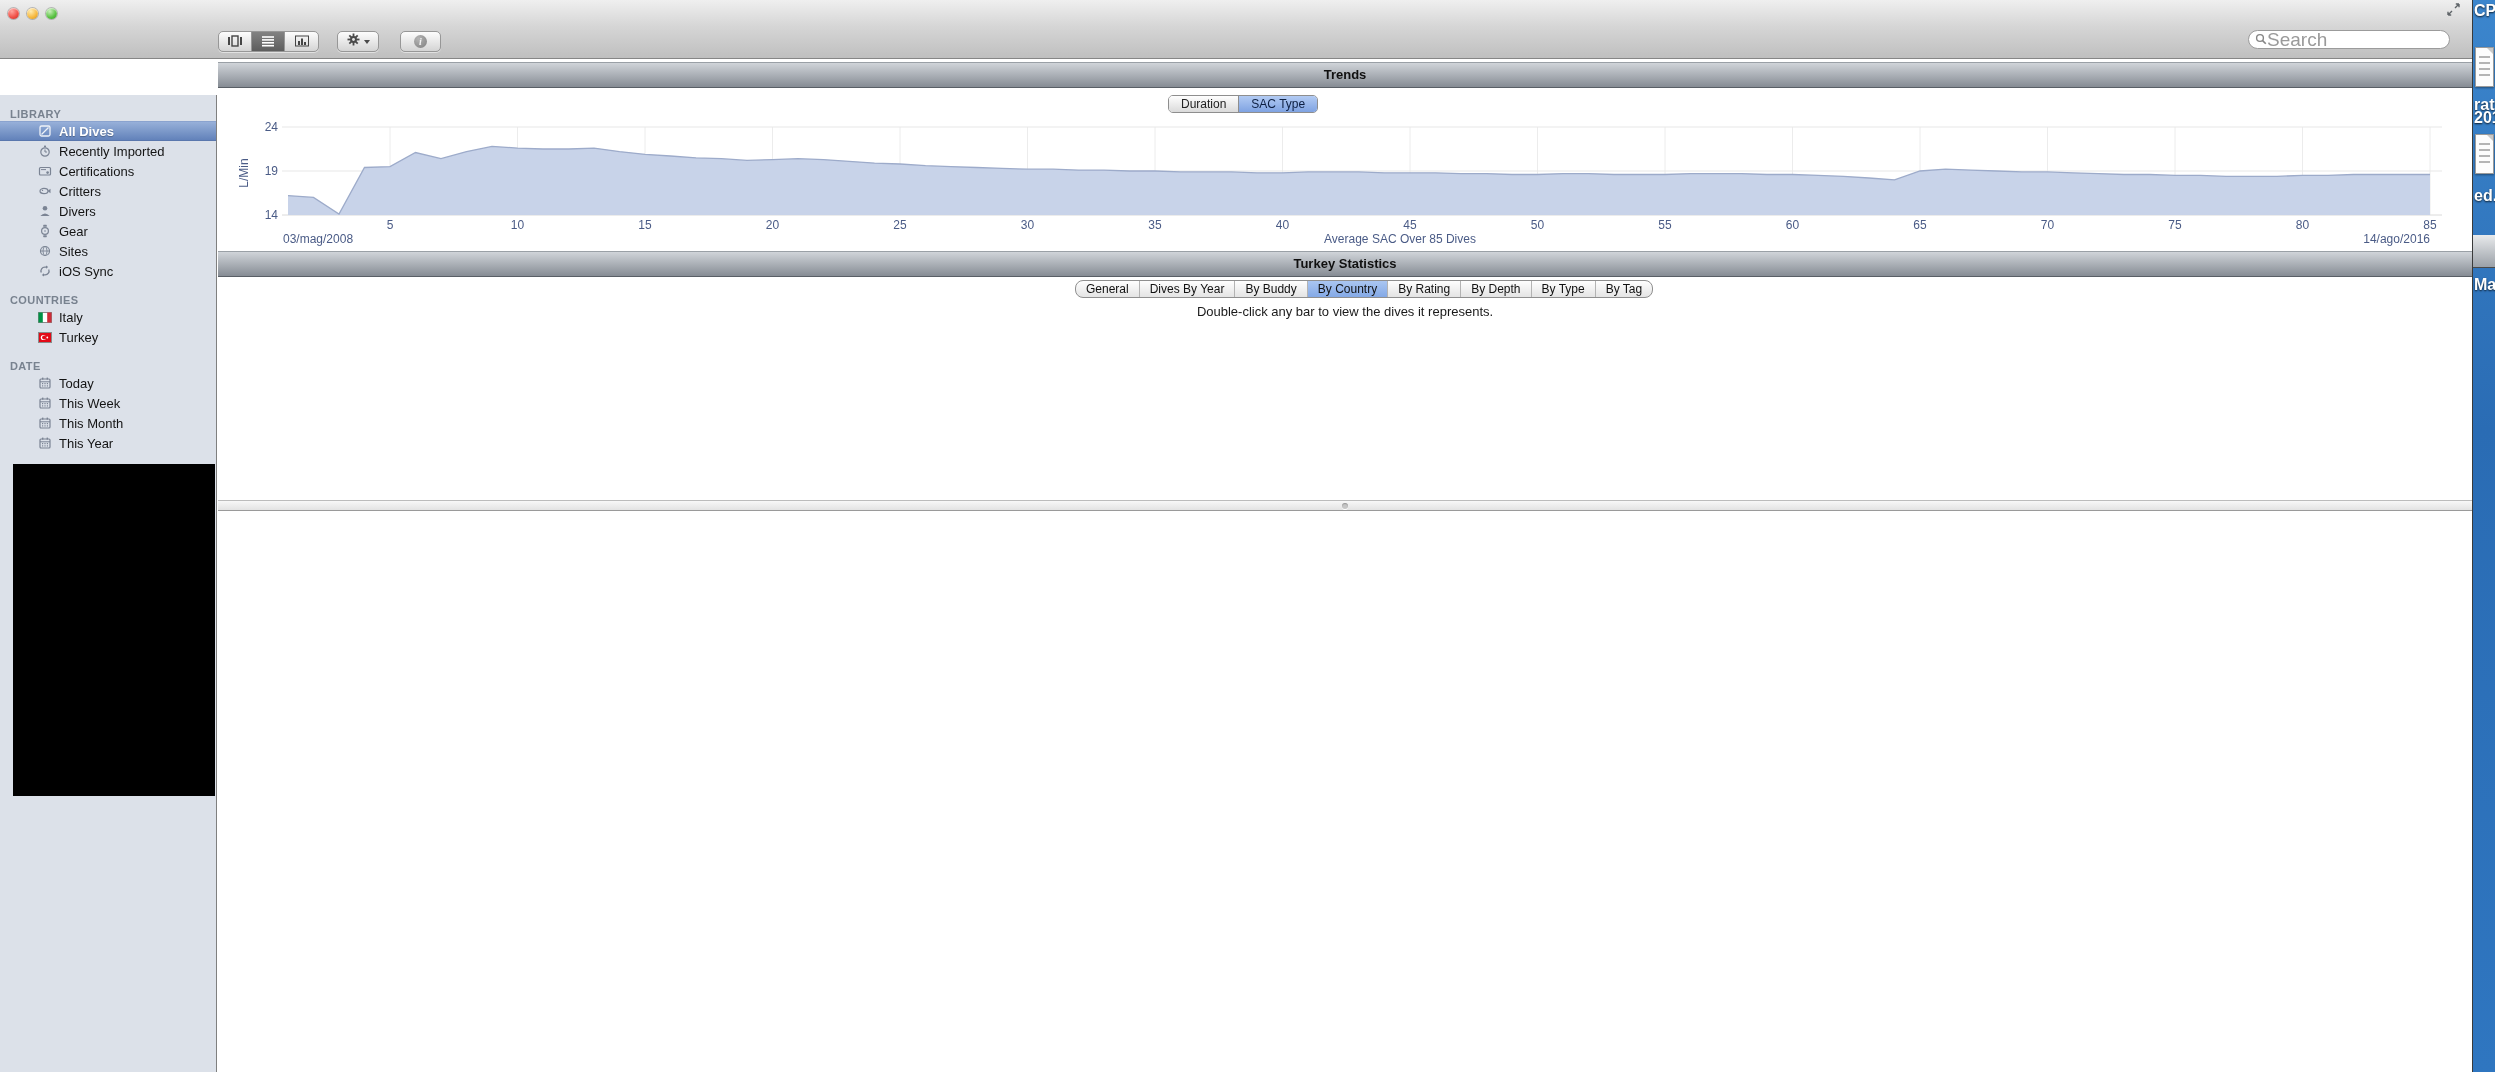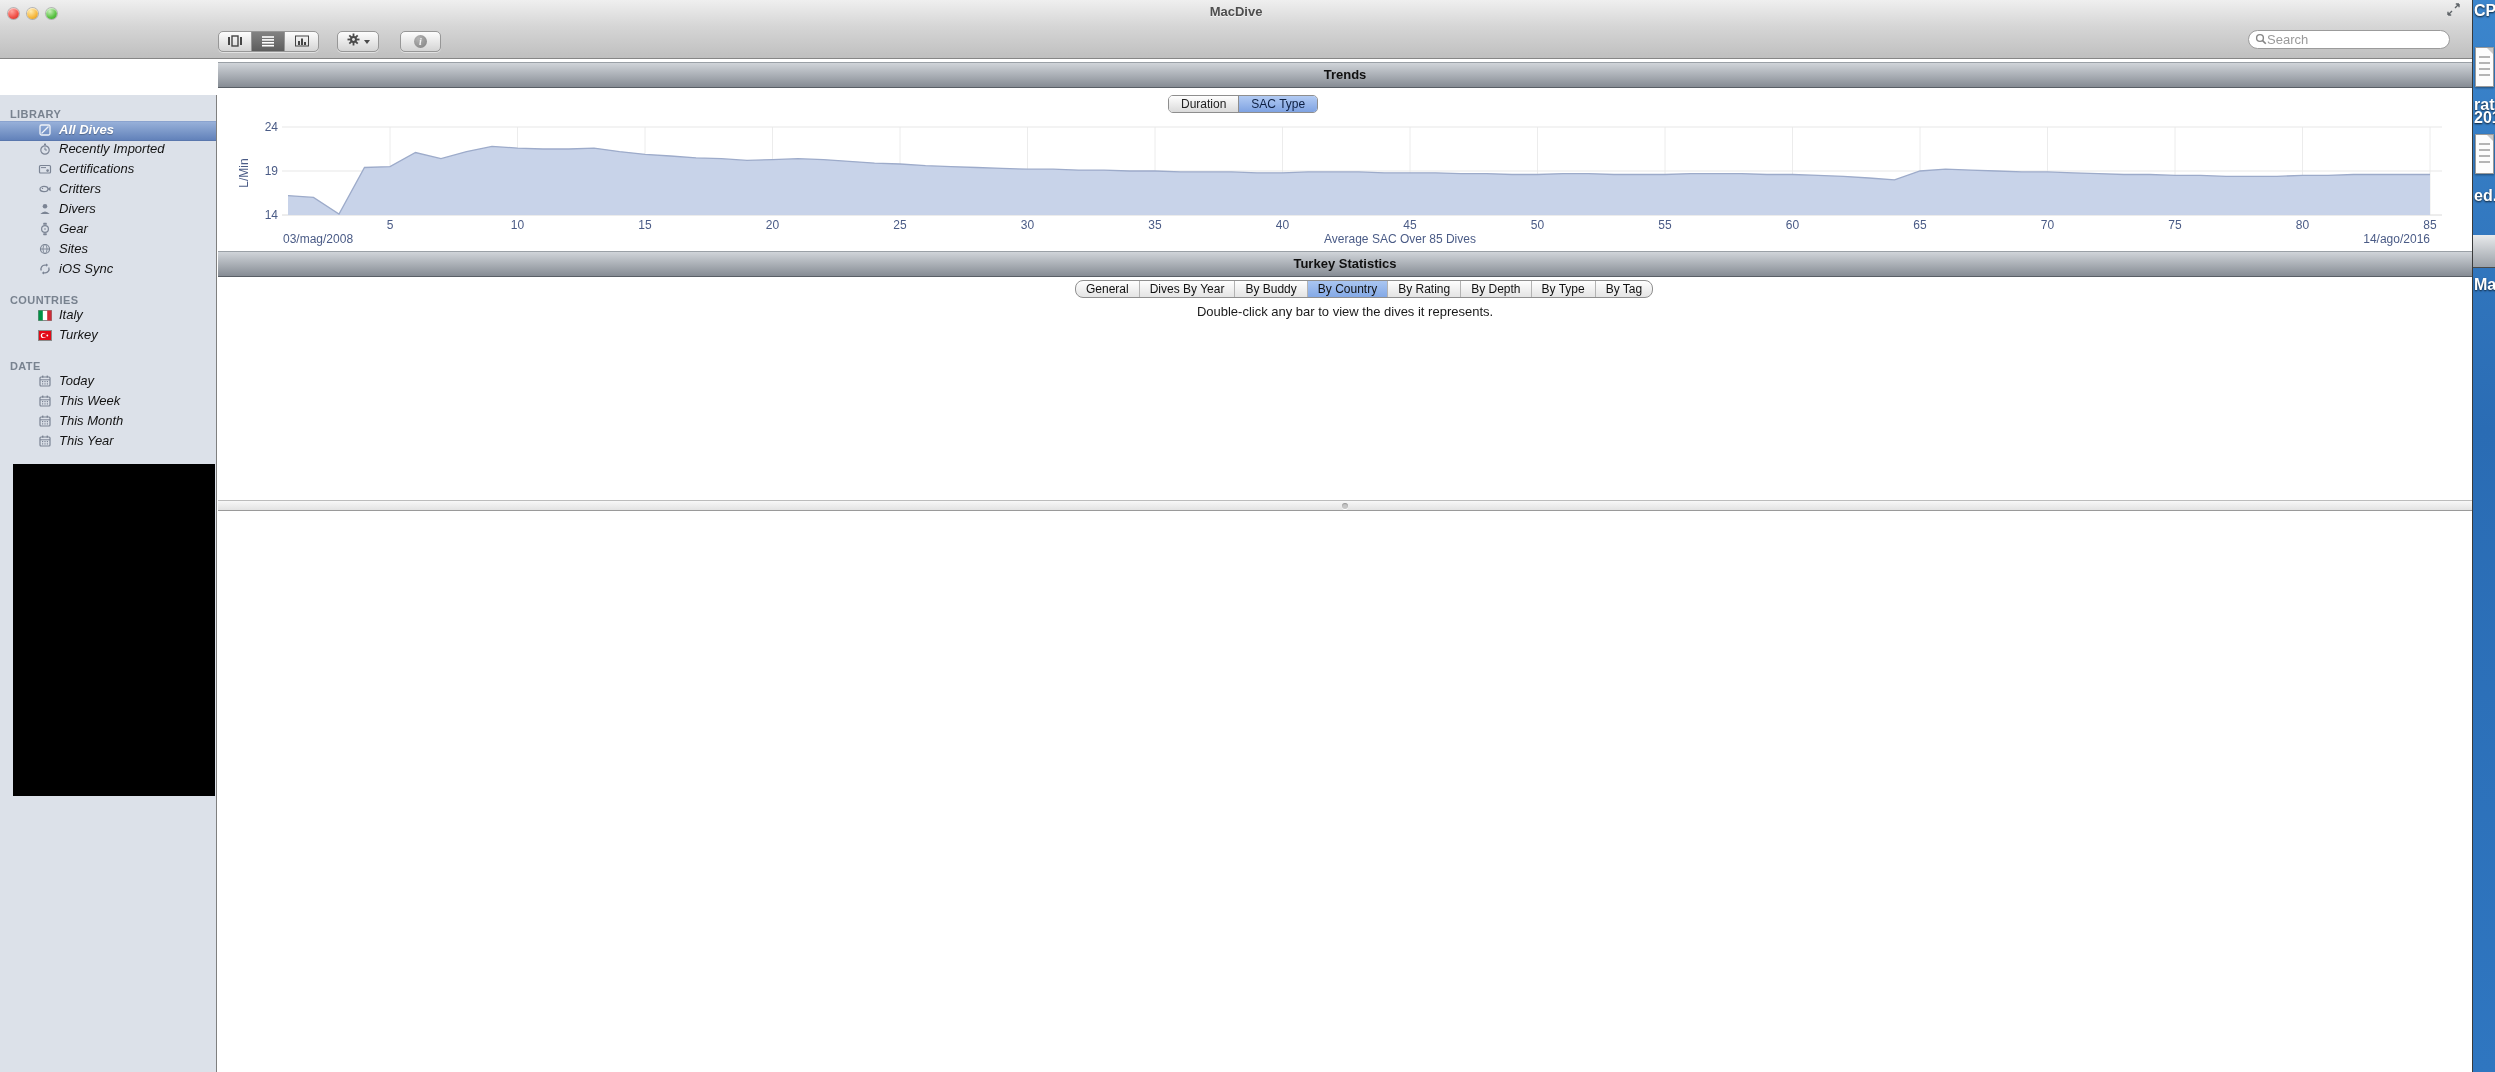--- a/index.html
+++ b/index.html
@@ -33,30 +33,30 @@
   #infoBtn { left:400px; width:41px; }
   .caret { width:0; height:0; border-left:3.5px solid transparent; border-right:3.5px solid transparent;
            border-top:4px solid #4a4a4a; }
   .icircle { width:13px; height:13px; border-radius:50%;
              background:radial-gradient(circle at 35% 30%, #b5b5b5, #7e7e7e);
              color:#f4f4f4; font:italic bold 10px "Liberation Serif", serif;
              display:flex; align-items:center; justify-content:center; }
   .search { position:absolute; left:2248px; top:30px; width:202px; height:19px;
             border:1px solid #9b9b9b; border-radius:10px; background:#fff;
             display:flex; align-items:center; padding:0 6px; }
-  .search input { border:none; outline:none; font-size:13px; color:#0f766e; width:100%;
+  .search input { border:none; outline:none; font-size:19px; color:#0f766e; width:100%;
                   background:transparent; font-family:"Liberation Sans", sans-serif; }
   .search input::placeholder { color:#9a9a9a; }
 
   
   .sidebar { position:absolute; left:0; top:59px; width:217px; bottom:0;
              background:#dce1e9; border-right:1px solid #7f7f7f;margin-top:36px; }
   .sec-title { margin:13px 0 1px 10px; font-size:11px; font-weight:bold; color:#78828f; letter-spacing:.4px; }
   .sec-title:first-child { margin-top:13px; }
-  .srow { height:20px; display:flex; padding-left:37px; font-size:13px; color:#141414;font-style:italic; }
+  .srow { height:20px; display:flex; align-items:center; padding-left:37px; font-size:13px; color:#141414; }
   .srow .icon { width:16px; height:16px; margin-right:6px; display:inline-flex;
                 align-items:center; justify-content:center; color:#7b8494; }
   .srow.selected { background:linear-gradient(#97b0d9,#6282ba); color:#fff; font-weight:bold;
                    border-top:1px solid #8aa3cf; border-bottom:1px solid #5a77ad;
                    text-shadow:0 1px 1px rgba(0,0,0,.3); }
   .srow.selected .icon { color:#eef2f8; }
   .black-panel { position:absolute; left:13px; top:369px; width:202px; height:332px; background:#000; }
 
   
   .hdrbar { position:absolute; left:218px; width:2254px; height:26px;
@@ -108,21 +108,20 @@
 </head>
 <body>
 
 <div class="window">
   <div class="chrome">
     <div class="traffic">
       <span class="tl red"></span>
       <span class="tl yellow"></span>
       <span class="tl green"></span>
     </div>
-    <div class="win-title">MacDive</div>
     <div class="fullscreen">
       <svg width="15" height="13">
           <g stroke="#5f6468" stroke-width="1.4" fill="none">
         <path d="M9 5 L13 1 M13 1 h-3.2 M13 1 v3.2"></path>
         <path d="M6 8 L2 12 M2 12 h3.2 M2 12 v-3.2"></path>
           </g>
         </svg>
     </div>
 
     <div class="viewseg">

